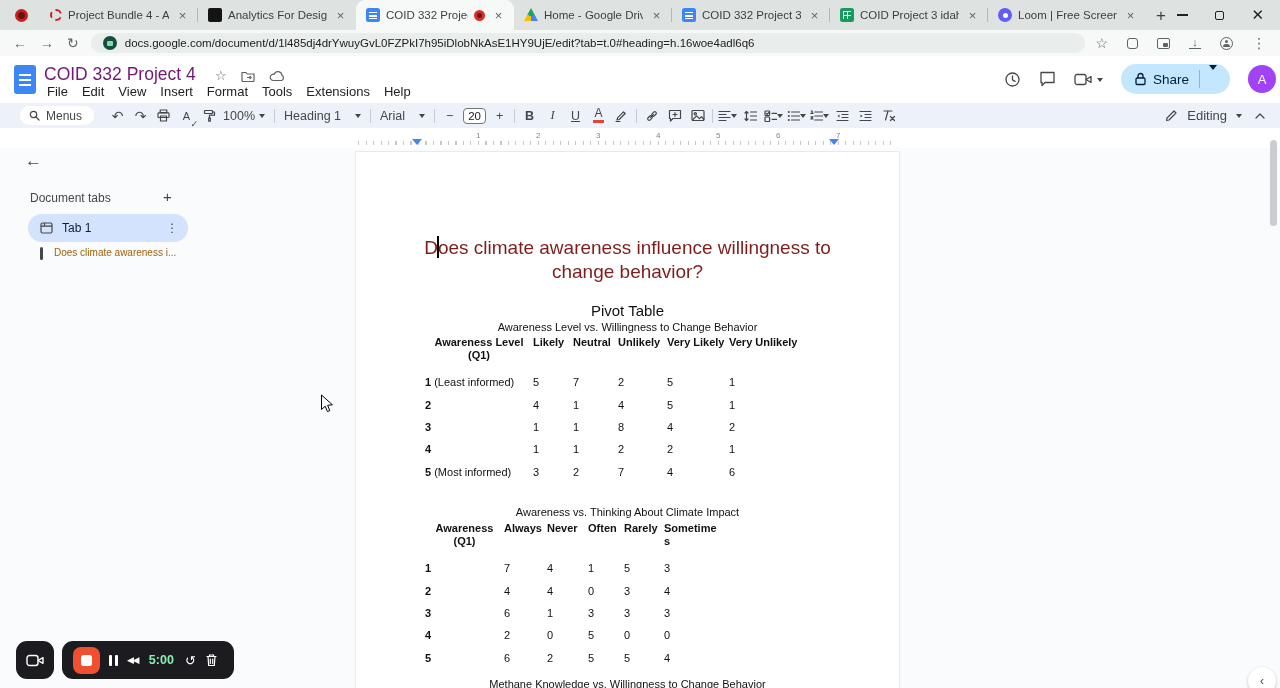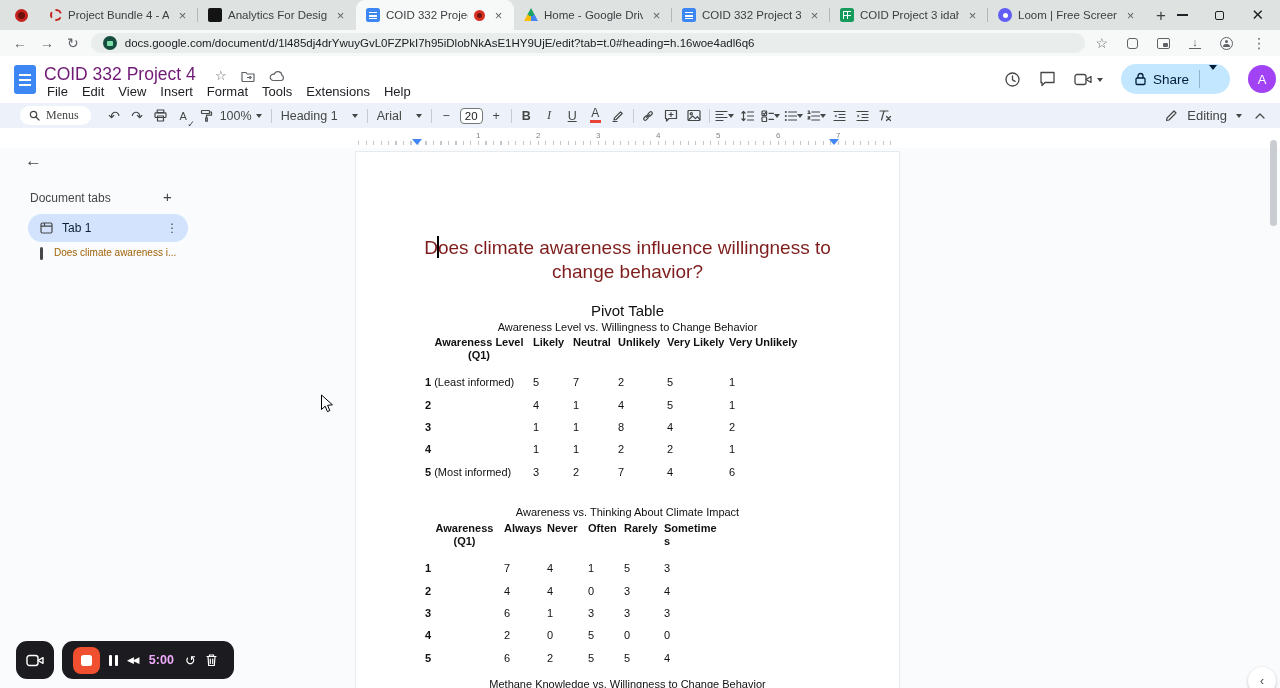--- a/index.html
+++ b/index.html
@@ -71,21 +71,21 @@
   .share-pill .lbl { font-size:13.5px; margin:0 10px 0 7px; }
   .share-div { width:1px; height:18px; background:rgba(0,29,53,.25); }
   .share-caret { padding:0 9px; }
   .caret-dn { width:0; height:0; border:4px solid transparent; border-top:5px solid #001d35; margin-top:4px; }
   .caret-sm { width:0; height:0; border:3.5px solid transparent; border-top:4.5px solid #444746; margin-top:4px; }
   .avatar { width:28px; height:28px; border-radius:50%; background:#a142f4; color:#fff; font-size:13px; display:flex; align-items:center; justify-content:center; }
   .hdr-g { color:#444746; }
 
   
   .doctoolbar { position:absolute; top:103px; left:0; right:0; height:25px; background:#edf2fa; display:flex; align-items:center; color:#444746; }
-  .menuspill { margin-left:20px; height:19px; background:#fff; border-radius:10px; display:flex; align-items:center; gap:6px; padding:0 12px 0 9px;font-family:Liberation Serif, serif; }
+  .menuspill { margin-left:20px; height:19px; background:#fff; border-radius:10px; display:flex; align-items:center; gap:6px; padding:0 12px 0 9px; }
   .menuspill .lbl { font-size:12px; color:#444746; }
   .tbtn { height:20px; min-width:19px; display:flex; align-items:center; justify-content:center; border-radius:4px; font-size:12.5px; color:#444746; }
   .tb-group { display:flex; align-items:center; gap:4px; }
   .sep { width:1px; height:14px; background:#c7cbd2; margin:0 5px; }
   .doctoolbar svg { display:block; stroke:#444746; fill:none; stroke-width:1.2; stroke-linecap:round; stroke-linejoin:round; }
   .g-undo, .g-redo { font-size:14px; }
   .spell { position:relative; font-size:11px; width:16px; text-align:center; }
   .spell .chk { position:absolute; right:-2px; bottom:-3px; font-size:9px; }
   .zoom-c { display:flex; align-items:center; gap:4px; margin:0 4px; }
   .style-c { display:flex; align-items:center; gap:14px; font-size:12.5px; margin:0 4px; }
@@ -140,21 +140,21 @@
 
   
   .cam-btn { position:absolute; left:16px; top:641px; width:38px; height:38px; background:#1c1c20; border-radius:11px; display:flex; align-items:center; justify-content:center; }
   .cam-btn svg { display:block; stroke:#fff; fill:none; stroke-width:1.4; stroke-linejoin:round; }
   .rec-pill { position:absolute; left:62px; top:641px; width:172px; height:38px; background:#1c1c20; border-radius:11px; display:flex; align-items:center; gap:9px; padding:0 11px; }
   .stop-btn { width:27px; height:27px; background:#f0502f; border-radius:8px; display:flex; align-items:center; justify-content:center; flex:none; }
   .stop-btn .sq { width:11px; height:11px; background:#fff; border-radius:2.5px; }
   .pause-ic { display:flex; gap:3px; }
   .pause-ic i { display:block; width:3px; height:11px; background:#fff; border-radius:1px; }
   .rw { color:#fff; font-size:9px; letter-spacing:-1.5px; }
-  .rec-time { color:#f0abfc; font-size:12.5px; font-weight:bold; margin:0 2px;text-align:right; }
+  .rec-time { color:#86efac; font-size:12.5px; font-weight:bold; margin:0 2px;text-align:right; }
   .restart { color:#fff; font-size:13px; }
   .rec-pill svg { display:block; stroke:#fff; fill:none; stroke-width:1.2; stroke-linecap:round; }
 
   
   .cursor { position:absolute; left:320px; top:394px; }
 </style>
 </head>
 <body>
 
 <div class="screen">

